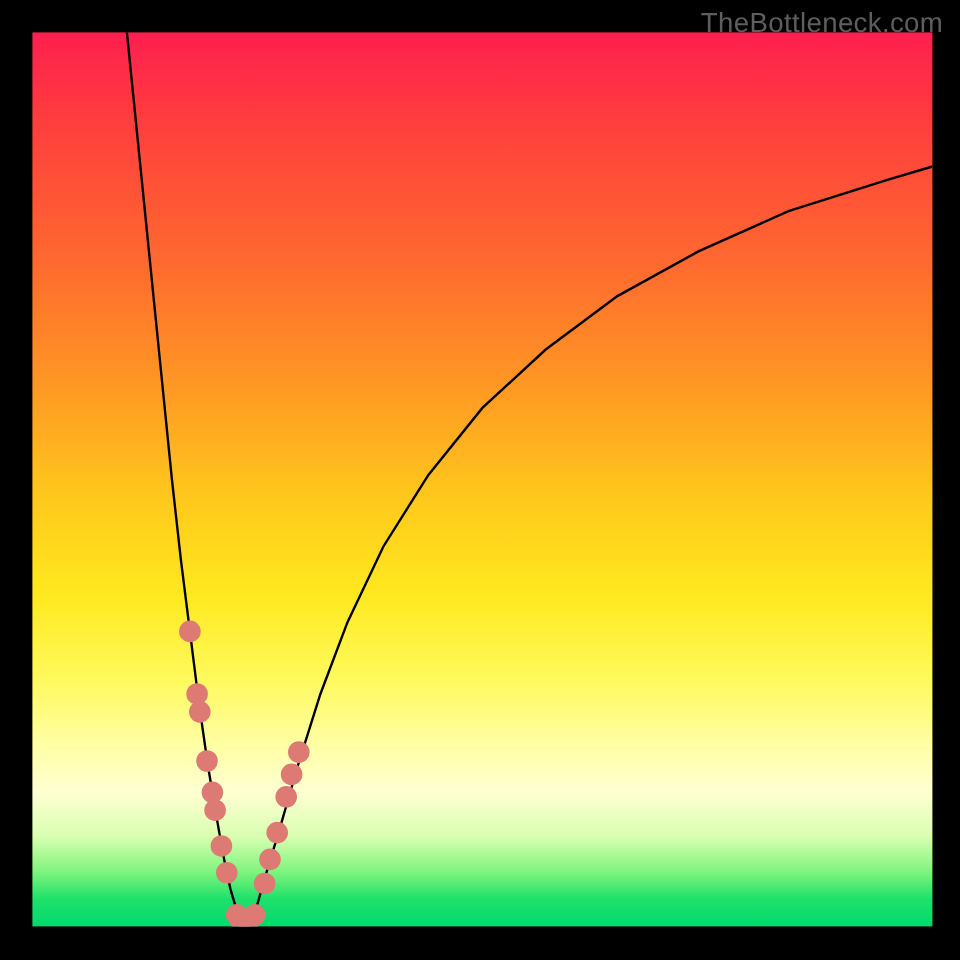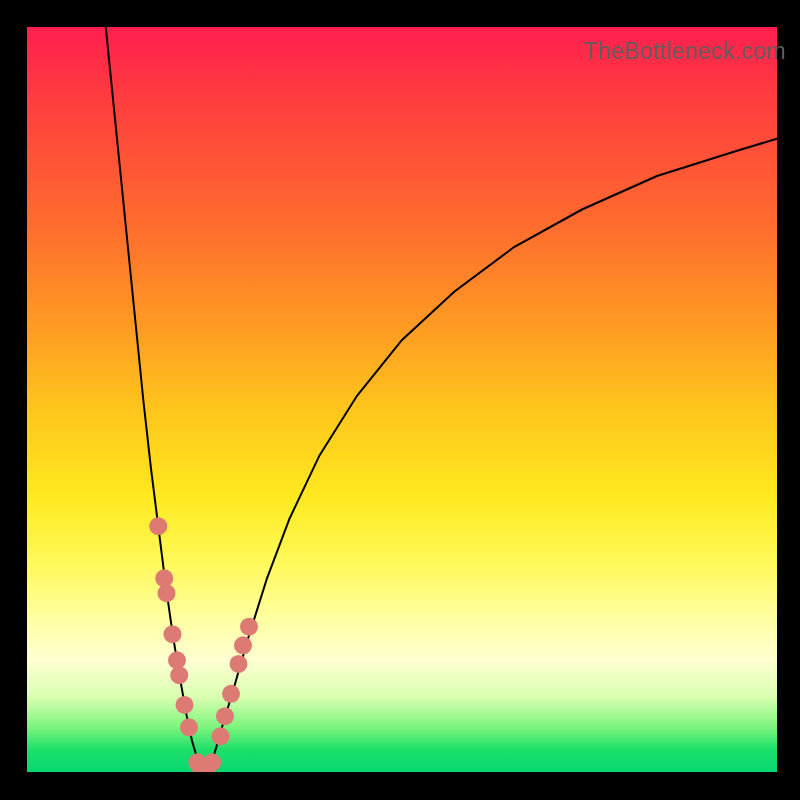--- a/index.html
+++ b/index.html
@@ -50,21 +50,20 @@
   }
   .watermark {
     position: absolute;
     top: 6px;
     right: 14px;
     color: #5e5e5e;
     font-size: 23px;
     font-weight: 400;
     letter-spacing: 0.3px;
     pointer-events: none;
-    margin-top: 32px;
   }
 </style>
 </head>
 <body>
 
 <div class="frame">
   <div class="plot-area">
     <svg class="curves" viewBox="0 0 750 745" preserveAspectRatio="none">
       <g id="curve-layer">
           <path d="M78.75 0.00 L86.25 74.50 L93.75 149.00 L101.25 223.50 L108.75 298.00 L116.25 372.50 L123.75 439.55 L131.25 499.15 L138.75 558.75 L146.25 610.90 L153.75 655.60 L159.75 689.13 L165.00 713.71 L170.25 731.59 L174.75 743.51" fill="none" stroke="#000000" stroke-width="2" stroke-linecap="round"></path>

